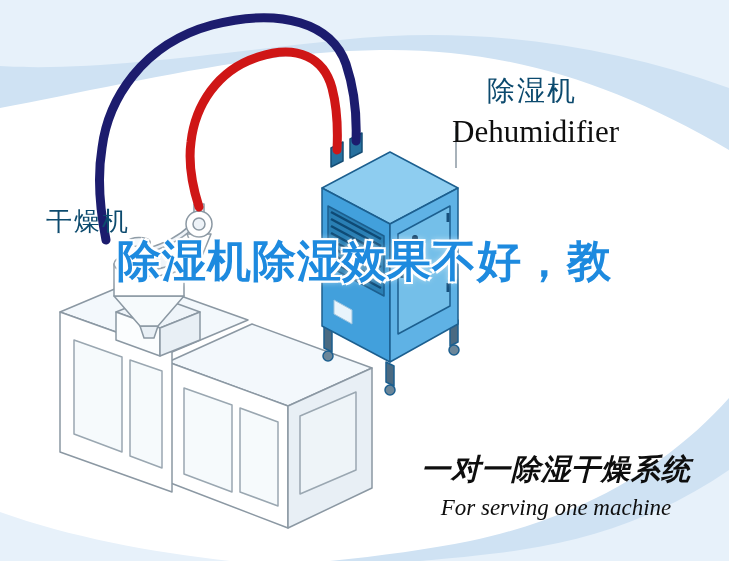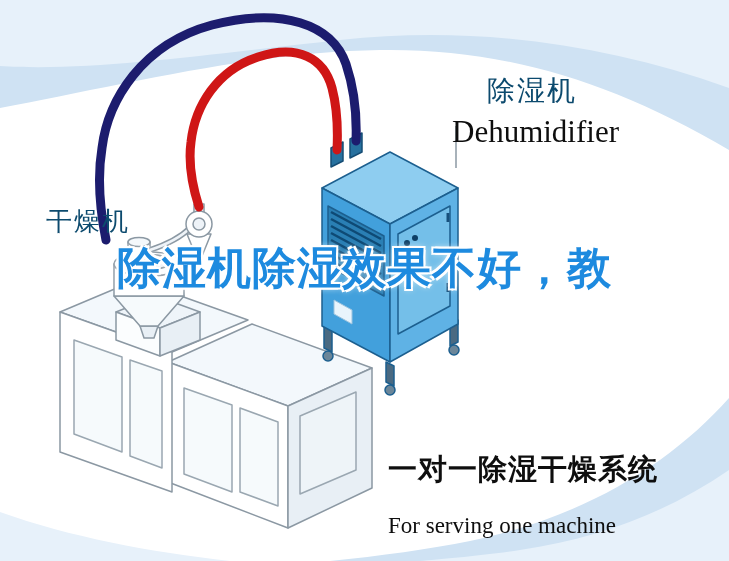--- a/index.html
+++ b/index.html
@@ -22,31 +22,31 @@
   }
   #dryer-label{left:46px;top:162px;z-index:3;margin-top:42px;}
   #dryer-label .label-cn{font-size:26px;}
   #dryer-label .label-en{font-size:25px;margin-top:4px;}
 
   #dehumidifier-label{left:452px;top:72px;width:160px;text-align:center;z-index:3;}
   #dehumidifier-label .label-cn{font-size:28px;}
   #dehumidifier-label .label-en{font-size:31px;margin-top:4px;}
 
   #headline{
-    left:0;right:0;top:240px;text-align:center;z-index:4;
+    left:0;right:0;top:233px;text-align:center;z-index:4;
     color:#1d8adf;font-weight:800;font-size:44px;line-height:1.25;
     letter-spacing:1px;
     text-shadow:-2px -2px 0 #fff, 2px -2px 0 #fff, -2px 2px 0 #fff,
                  2px 2px 0 #fff, 0 0 7px #ffffff;
     font-family:"Liberation Sans", sans-serif;
   }
 
-  #caption{left:388px;top:450px;width:296px;text-align:left;z-index:3;}
+  #caption{left:408px;top:450px;width:296px;text-align:center;z-index:3;font-style:italic;}
   #caption .caption-cn{font-size:29px;font-weight:700;color:#0e0e0e;letter-spacing:1px;}
-  #caption .caption-en{font-family:"Liberation Serif", serif;font-size:23px;color:#0e0e0e;margin-top:23px;}
+  #caption .caption-en{font-family:"Liberation Serif", serif;font-size:23px;color:#0e0e0e;margin-top:5px;}
 </style>
 </head>
 <body>
 
 <div id="stage">
 
   <svg id="scene" width="729" height="561" viewBox="0 0 729 561">
 
     <g>
       <path fill="#cfe2f3" d="M0,0 H729 V150 C610,80 500,48 380,50 C250,52 110,88 0,108 Z"></path>

